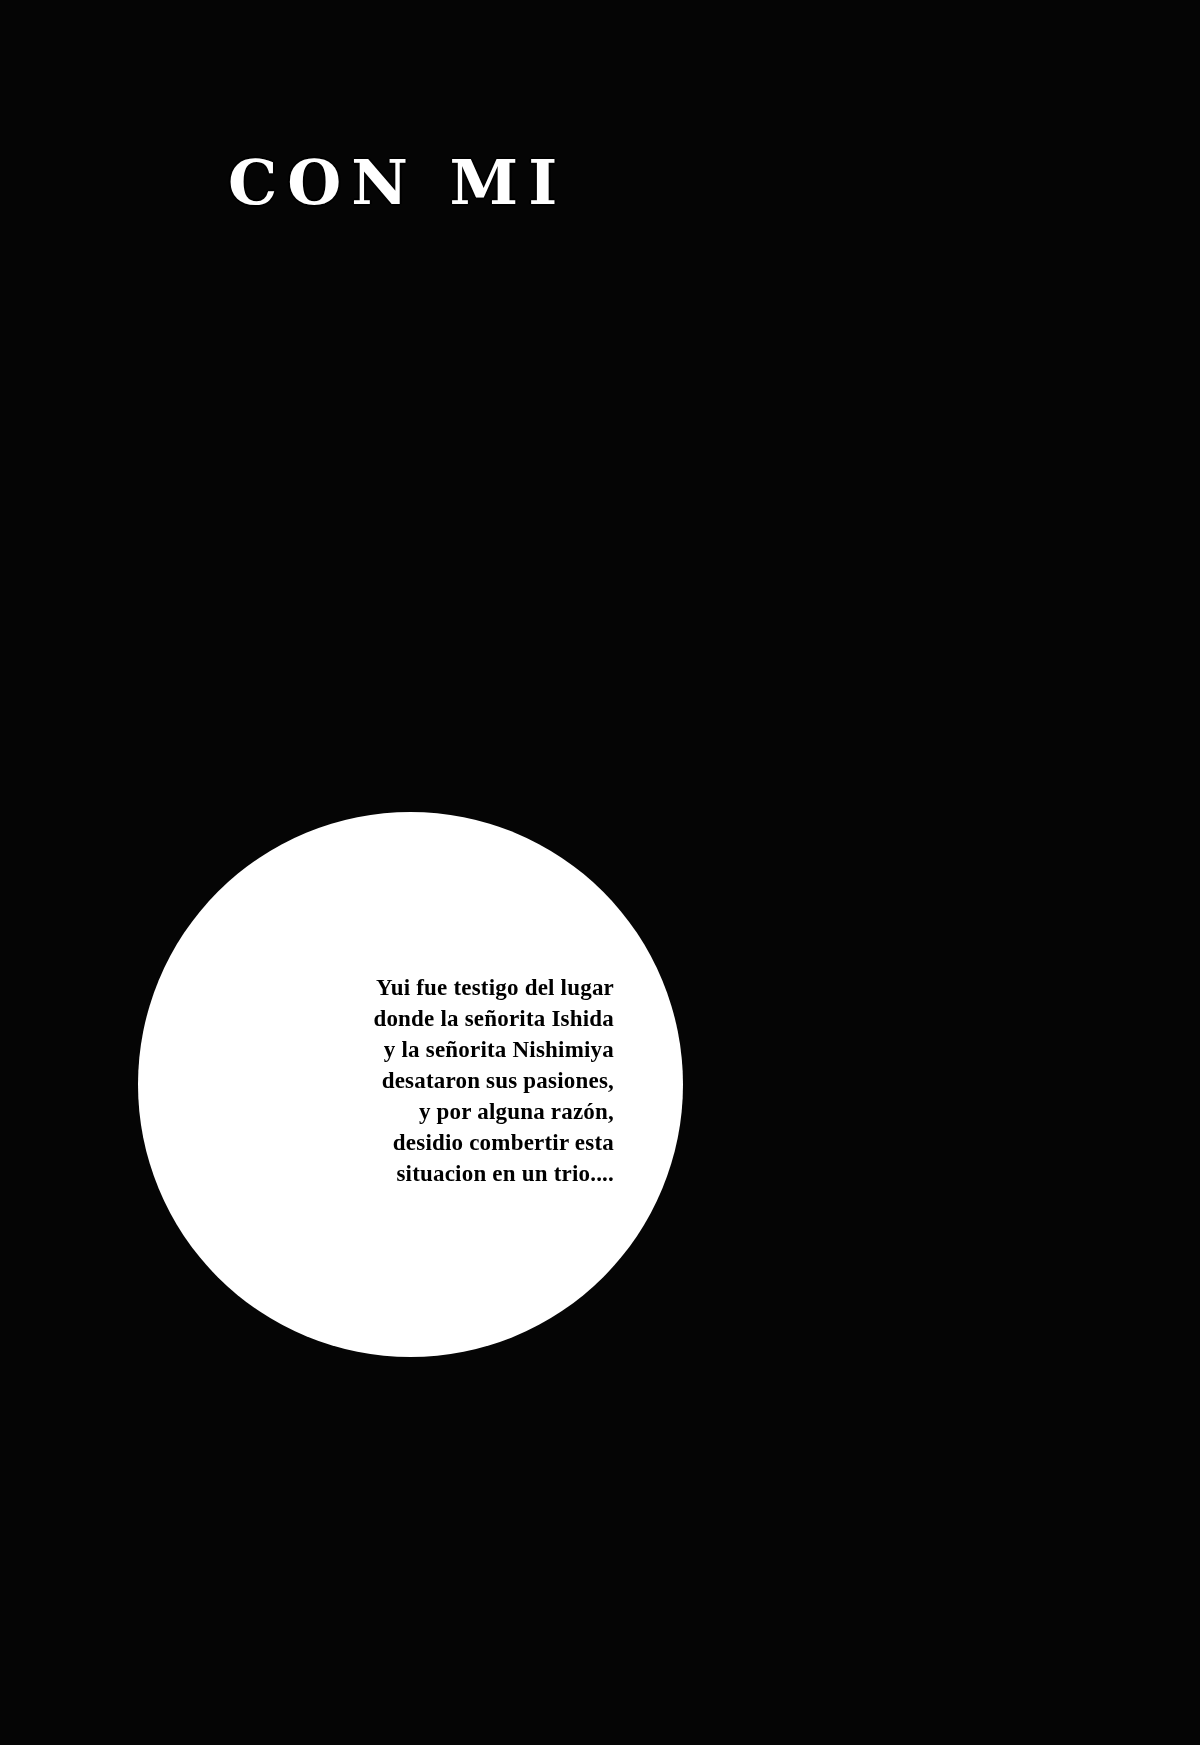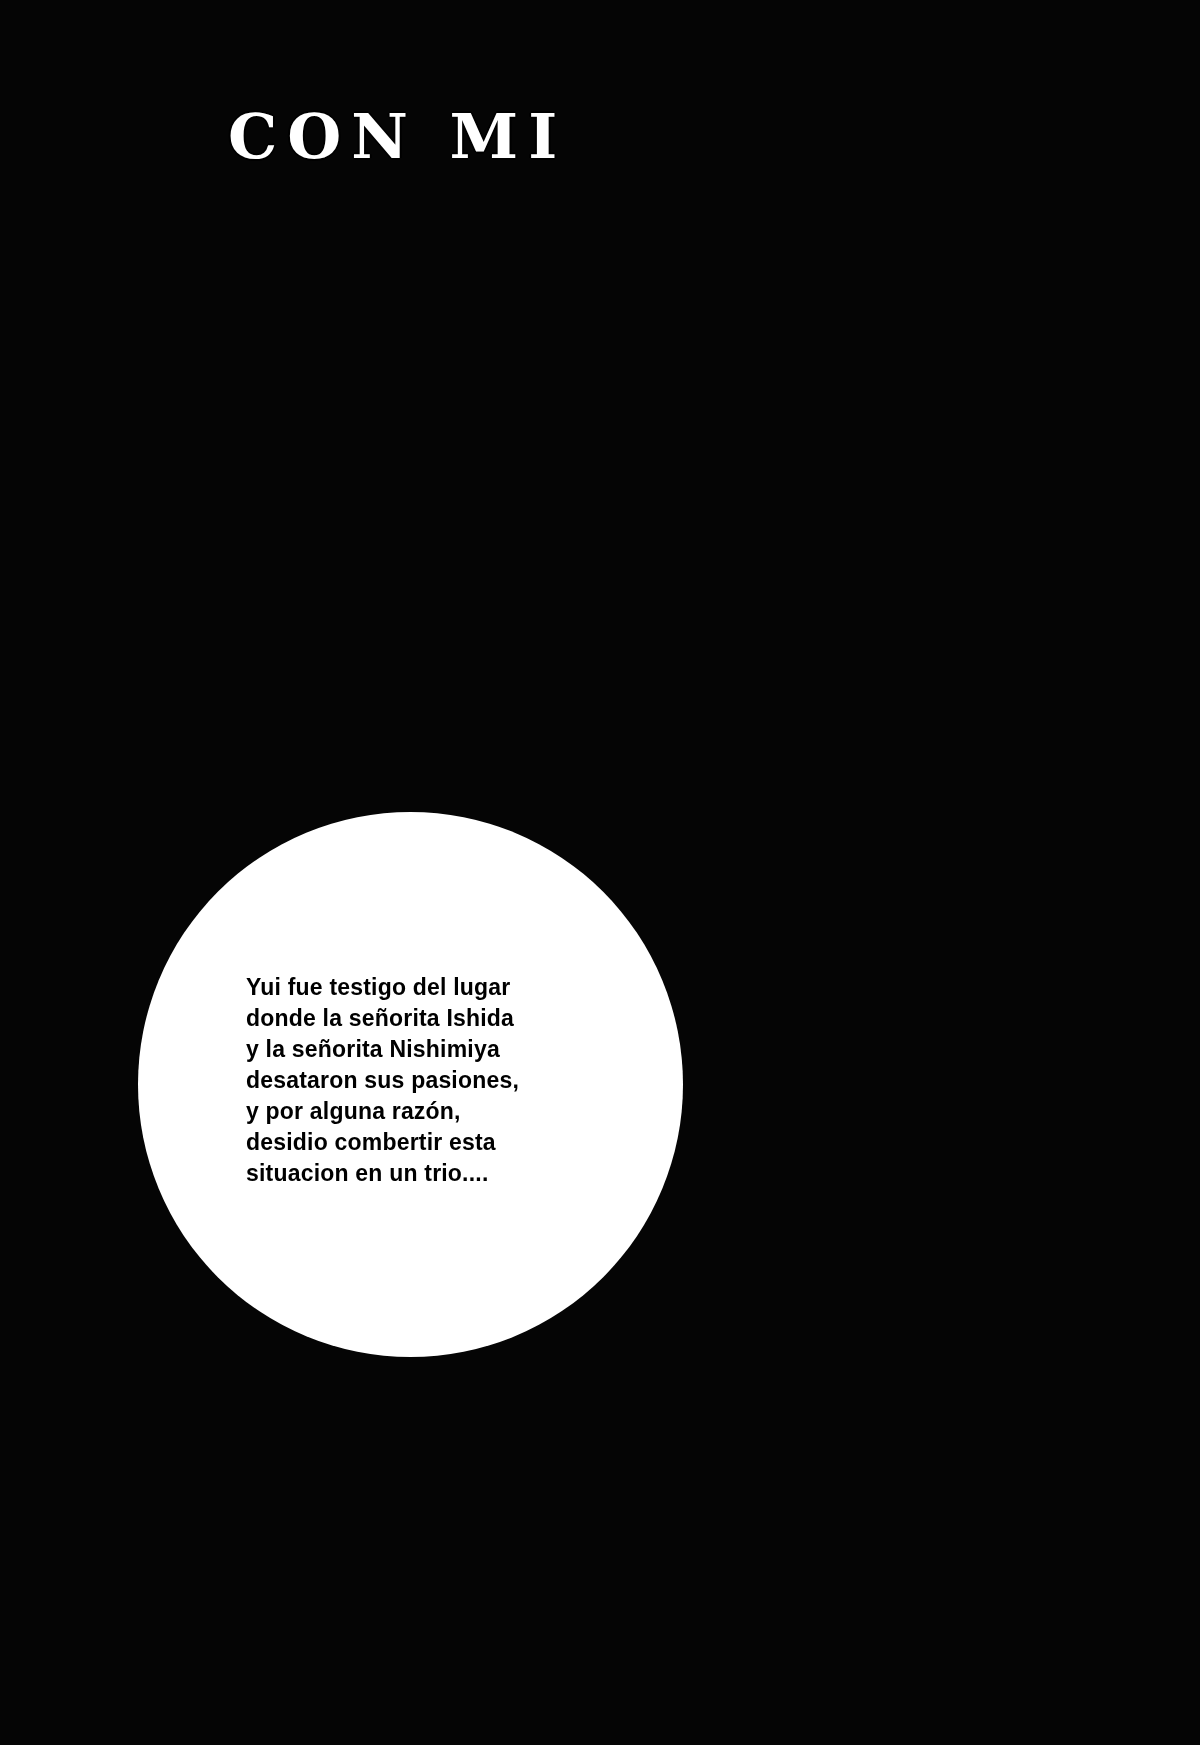--- a/index.html
+++ b/index.html
@@ -27,44 +27,46 @@
     color: #ffffff;
     font-family: "DejaVu Serif", "Liberation Serif", serif;
     font-weight: 700;
     font-size: 62px;
     line-height: 84px;
     letter-spacing: 10px;
     white-space: pre;
     text-shadow:
        2px 0 0 #000, -2px 0 0 #000,
        0 2px 0 #000, 0 -2px 0 #000;
+    margin-top: 46px;
   }
 
   
   #caption-bubble {
     position: absolute;
     left: 138px;
     top: 812px;
     width: 545px;
     height: 545px;
     background: #ffffff;
     border-radius: 50%;
   }
   #caption-text {
     position: absolute;
-    left: 108px;
+    left: 96px;
     top: 160px;
     width: 380px;
     color: #000000;
-    font-family: Liberation Sans, sans-serif;
+    font-family: Liberation Serif, serif;
     font-weight: 700;
     font-size: 23px;
     line-height: 31px;
     letter-spacing: 0.2px;
     white-space: pre-line;
+    text-align: right;
   }
 </style>
 </head>
 <body>
 
 <div id="page">
 
   <div id="title-block">
     <div class="title-line">CON MI</div>
   </div>

